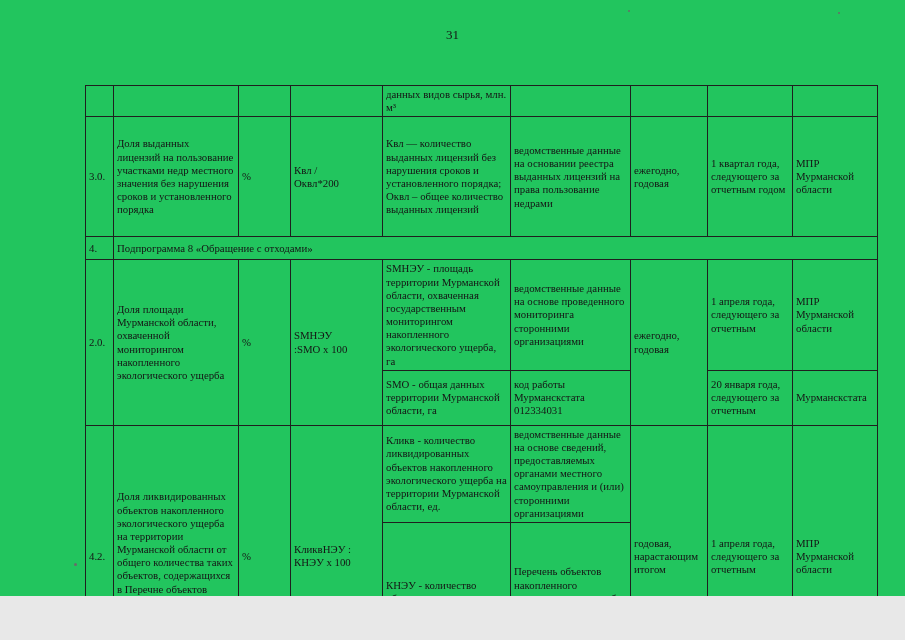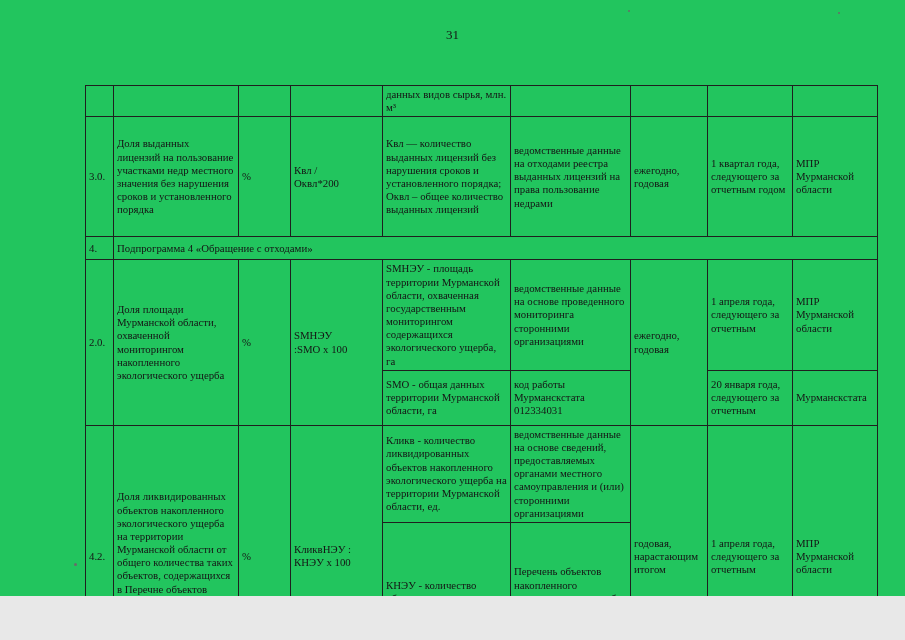--- a/index.html
+++ b/index.html
@@ -78,38 +78,38 @@
       <td></td>
     </tr>
 
     <tr>
       <td style="height:115px">3.0.</td>
       <td>Доля выданных лицензий на пользование участками недр местного значения без нарушения сроков и установленного порядка</td>
       <td>%</td>
       <td class="formula">Квл /
 Оквл*200</td>
       <td>Квл — количество выданных лицензий без нарушения сроков и установленного порядка; Оквл – общее количество выданных лицензий</td>
-      <td>ведомственные данные на отходами реестра выданных лицензий на права пользование недрами</td>
+      <td>ведомственные данные на основании реестра выданных лицензий на права пользование недрами</td>
       <td>ежегодно, годовая</td>
       <td>1 квартал года, следующего за отчетным годом</td>
       <td>МПР Мурманской области</td>
     </tr>
 
     <tr>
       <td style="height:18px">4.</td>
-      <td colspan="8" class="subprogram-title">Подпрограмма 4 «Обращение с отходами»</td>
+      <td colspan="8" class="subprogram-title">Подпрограмма 8 «Обращение с отходами»</td>
     </tr>
 
     <tr>
       <td rowspan="2" style="height:108px">2.0.</td>
       <td rowspan="2">Доля площади Мурманской области, охваченной мониторингом накопленного экологического ущерба</td>
       <td rowspan="2">%</td>
       <td rowspan="2" class="formula">SМНЭУ
 :SМО х 100</td>
-      <td>SМНЭУ - площадь территории Мурманской области, охваченная государственным мониторингом содержащихся экологического ущерба, га</td>
+      <td>SМНЭУ - площадь территории Мурманской области, охваченная государственным мониторингом накопленного экологического ущерба, га</td>
       <td>ведомственные данные на основе проведенного мониторинга сторонними организациями</td>
       <td rowspan="2">ежегодно, годовая</td>
       <td>1 апреля года, следующего за отчетным</td>
       <td>МПР Мурманской области</td>
     </tr>
 
     <tr>
       <td style="height:50px">SМО - общая данных территории Мурманской области, га</td>
       <td>код работы Мурманскстата 012334031</td>
       <td>20 января года, следующего за отчетным</td>

